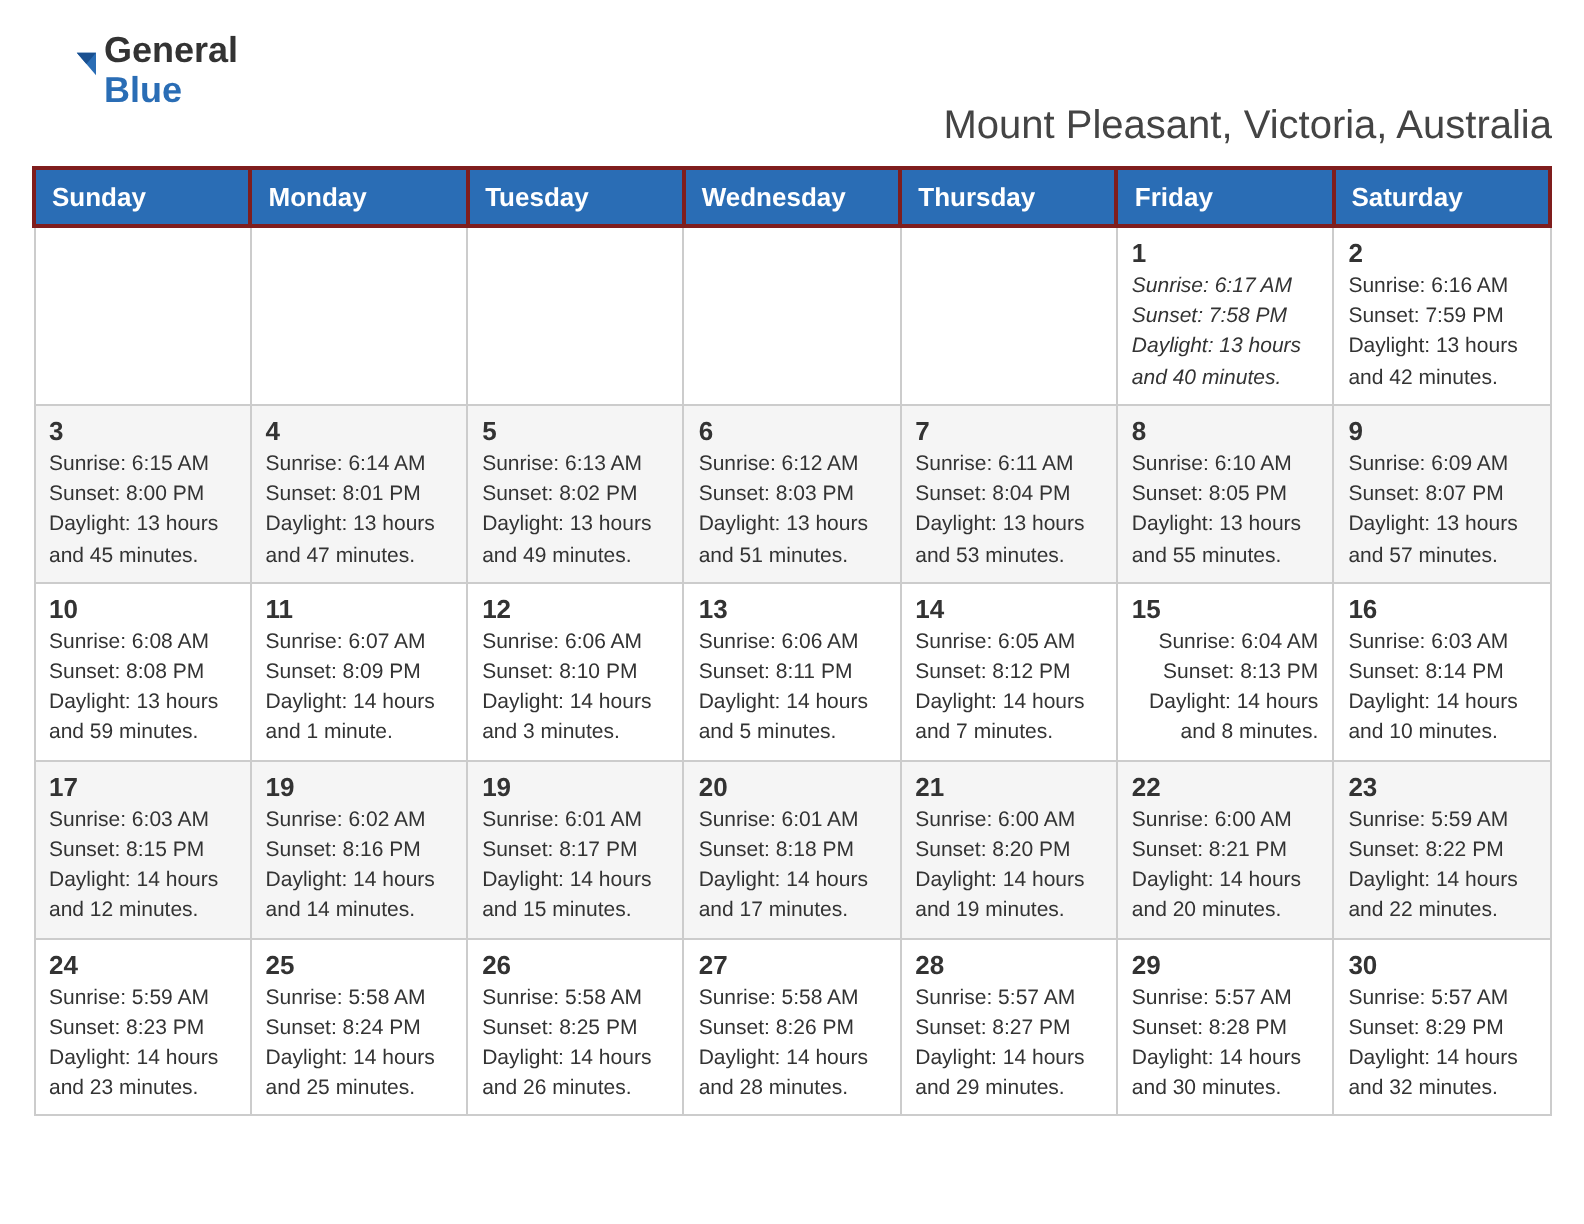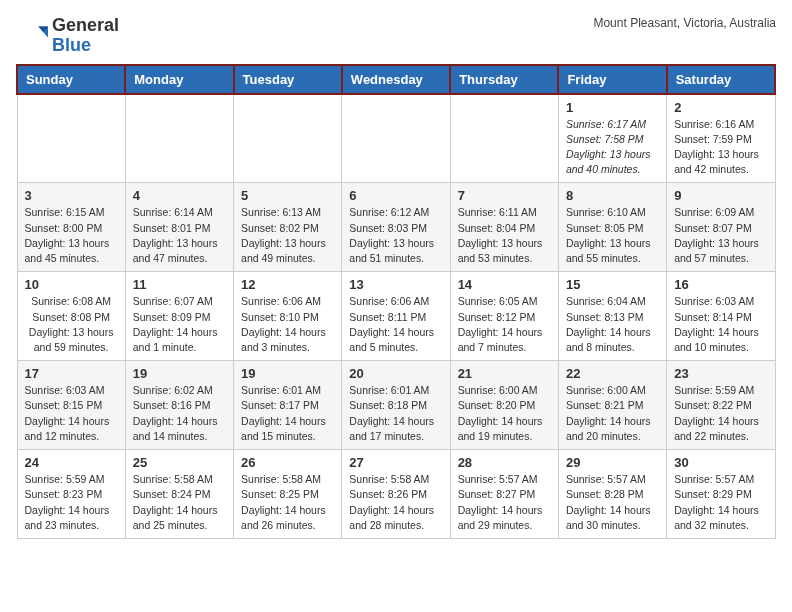--- a/index.html
+++ b/index.html
@@ -35,22 +35,23 @@
     }
     .title-block {
       text-align: right;
     }
     .month-title {
       font-size: 36px;
       font-weight: normal;
       color: #222;
     }
     .location {
-      font-size: 12px;
+      font-size: 20px;
       color: #444;
+      margin-top: 36px;
     }
     .calendar {
       width: 100%;
       border-collapse: collapse;
       border: 1px solid #ccc;
     }
     .calendar th {
       background-color: #2a6db5;
       color: #fff;
       text-align: left;
@@ -187,21 +188,21 @@
           <span class="day-num">9</span>
           <div class="day-info" style="white-space: pre-line;">Sunrise: 6:09 AM
 Sunset: 8:07 PM
 Daylight: 13 hours
 and 57 minutes.</div>
         </td>
       </tr>
       <tr>
         <td>
           <span class="day-num">10</span>
-          <div class="day-info" style="white-space: pre-line; text-align: center;">Sunrise: 6:08 AM
+          <div class="day-info" style="white-space: pre-line;">Sunrise: 6:08 AM
 Sunset: 8:08 PM
 Daylight: 13 hours
 and 59 minutes.</div>
         </td>
         <td>
           <span class="day-num">11</span>
           <div class="day-info" style="white-space: pre-line;">Sunrise: 6:07 AM
 Sunset: 8:09 PM
 Daylight: 14 hours
 and 1 minute.</div>
@@ -222,21 +223,21 @@
         </td>
         <td>
           <span class="day-num">14</span>
           <div class="day-info" style="white-space: pre-line;">Sunrise: 6:05 AM
 Sunset: 8:12 PM
 Daylight: 14 hours
 and 7 minutes.</div>
         </td>
         <td>
           <span class="day-num">15</span>
-          <div class="day-info" style="white-space: pre-line;">Sunrise: 6:04 AM
+          <div class="day-info" style="white-space: pre-line; text-align: right;">Sunrise: 6:04 AM
 Sunset: 8:13 PM
 Daylight: 14 hours
 and 8 minutes.</div>
         </td>
         <td>
           <span class="day-num">16</span>
           <div class="day-info" style="white-space: pre-line;">Sunrise: 6:03 AM
 Sunset: 8:14 PM
 Daylight: 14 hours
 and 10 minutes.</div>

